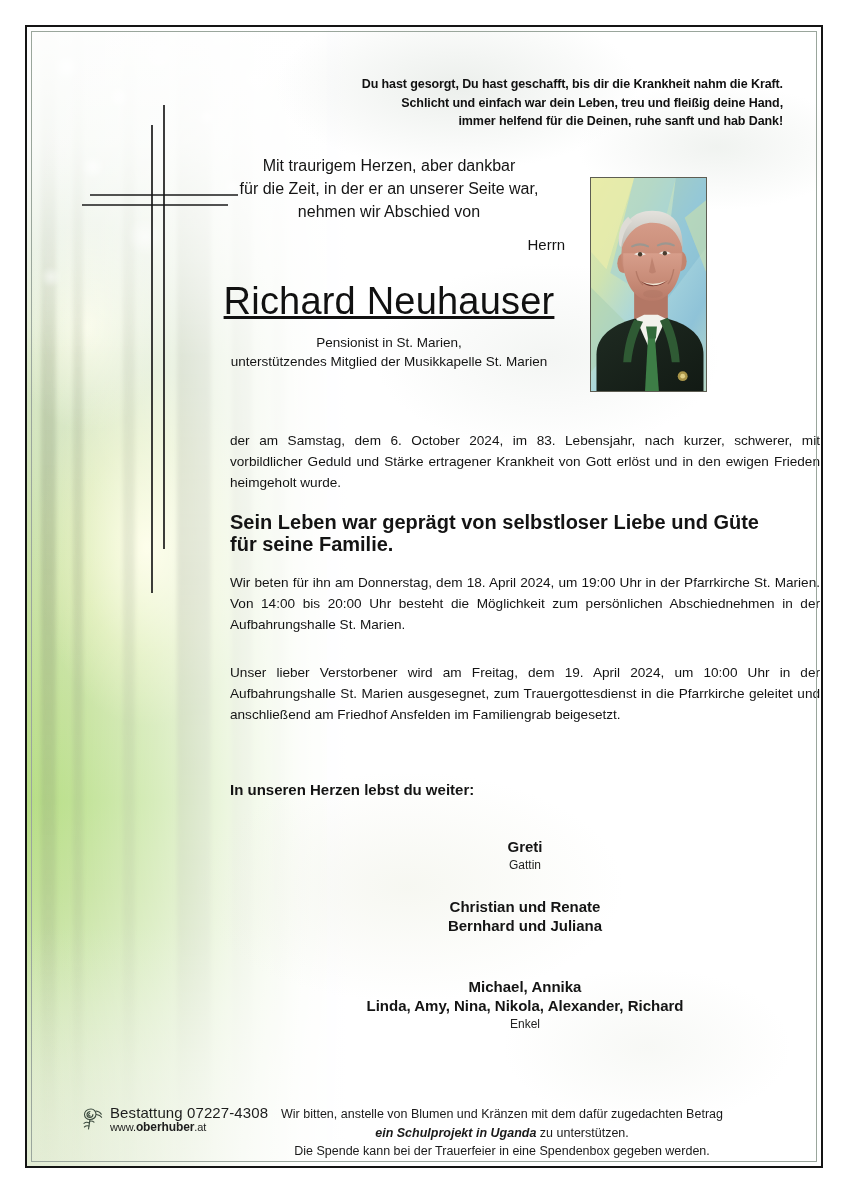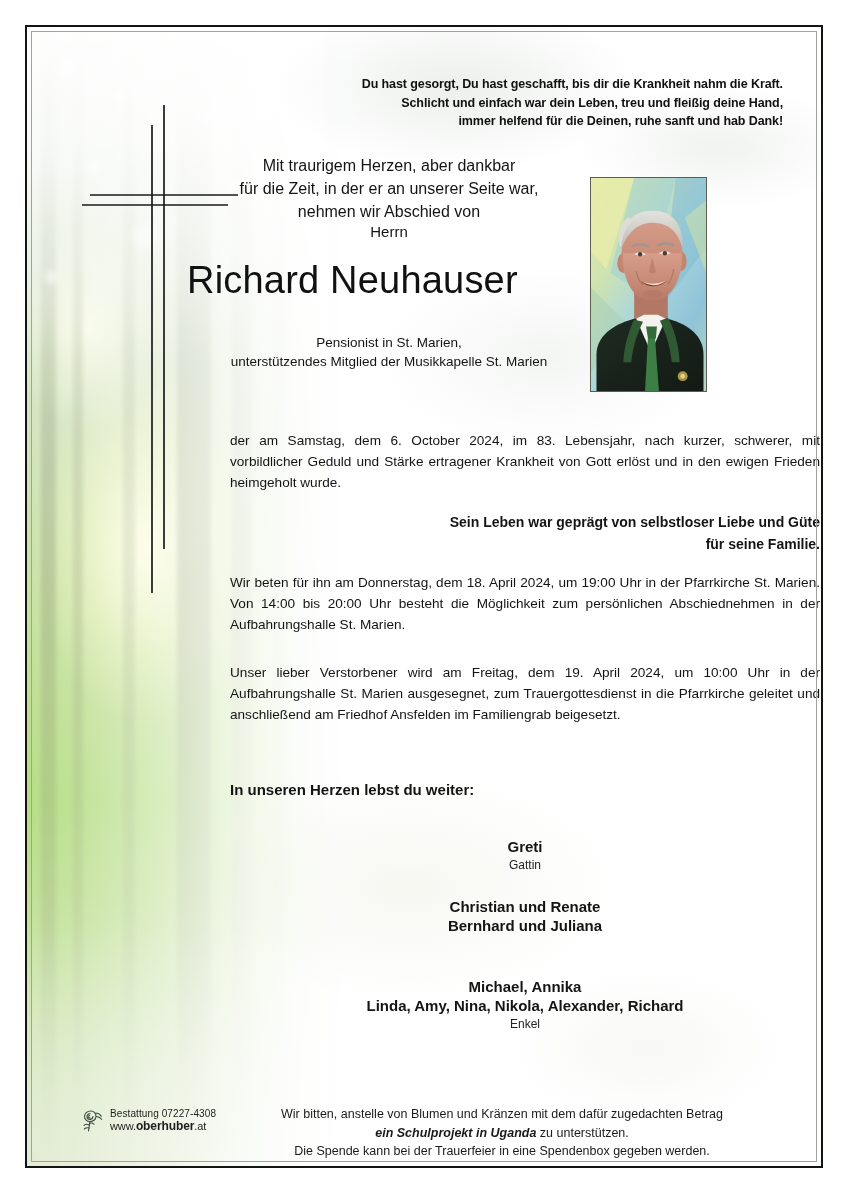--- a/index.html
+++ b/index.html
@@ -172,37 +172,38 @@
     width: 352px;
     text-align: center;
     font-size: 16px;
     line-height: 23px;
     color: #141414;
   }
 
   .herrn {
     position: absolute;
     left: 186px;
-    top: 196px;
+    top: 209px;
     width: 352px;
+    text-align: right;
+    font-size: 15px;
+    color: #141414;
+  }
+
+  .name {
+    position: absolute;
+    left: 160px;
+    top: 252px;
+    width: 404px;
     text-align: center;
-    font-size: 15px;
-    color: #141414;
-  }
-
-  .name {
-    position: absolute;
-    left: 160px;
-    top: 231px;
-    width: 404px;
-    text-align: left;
     font-size: 38px;
     line-height: 44px;
     color: #111;
     letter-spacing: 0.2px;
+    text-decoration: underline;
   }
 
   .role {
     position: absolute;
     left: 170px;
     top: 306px;
     width: 384px;
     text-align: center;
     font-size: 13.5px;
     line-height: 19px;
@@ -225,21 +226,21 @@
   .portrait-frame svg { display:block; width:100%; height:100%; }
 
   .para {
     position: absolute;
     font-size: 13.6px;
     line-height: 21px;
     color: #141414;
     text-align: justify;
   }
   .p-death   { left: 203px; top: 403px; width: 590px; }
-  .p-motto   { left: 203px; top: 484px; width: 590px; text-align:right; font-weight:bold; font-size:14px; line-height:22px; }
+  .p-motto   { left: 203px; top: 484px; width: 590px; text-align:left; font-weight:bold; font-size:20px; line-height:22px; }
   .p-prayer  { left: 203px; top: 545px; width: 590px; }
   .p-funeral { left: 203px; top: 635px; width: 590px; }
 
   .hearts {
     position: absolute;
     left: 203px; top: 754px; width: 590px;
     text-align: left;
     font-weight: bold;
     font-size: 15px;
     color: #141414;
@@ -278,21 +279,21 @@
     left: 52px;
     bottom: 32px;
     display: flex;
     align-items: center;
     gap: 5px;
     z-index: 7;
   }
   .logo-mark { width: 26px; height: 26px; flex: 0 0 26px; }
   .logo-mark svg { display:block; width:100%; height:100%; }
   .logo-lines { line-height: 1.08; }
-  .logo-l1 { font-size: 10px; color: #1d1d1d; letter-spacing: .1px; }
+  .logo-l1 { font-size: 15px; color: #1d1d1d; letter-spacing: .1px; }
   .logo-l2 { font-size: 12px;  color: #1d1d1d; letter-spacing: -.1px; }
   .logo-l2 .dom { font-size: 12px; font-weight: bold; }
   .logo-l2 .www, .logo-l2 .tld { font-size: 11px; }
 </style>
 </head>
 <body>
 
 <div class="card">
 
   <div class="bg-art">

